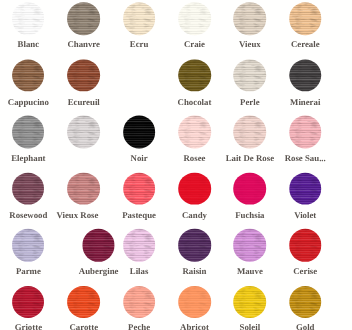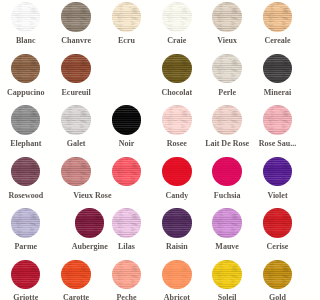--- a/index.html
+++ b/index.html
@@ -132,21 +132,20 @@
         <div class="stripes" style="opacity: 0.9;"></div>
         <div class="noise" style="opacity: 0.36;"></div>
       </div>
       <div class="label" style="left: 14.7px; top: 34.8px; color: rgb(91, 85, 80);">Elephant</div>
     </div>
     <div class="cell" style="left: 61.44px; top: 105.3px;">
       <div class="swatch" style="background: rgb(221, 216, 216);">
         <div class="stripes" style="opacity: 0.85;"></div>
         <div class="noise" style="opacity: 0.34;"></div>
       </div>
-      <div class="label" style="left: 14.7px; top: 34.8px; color: rgb(91, 85, 80);">Galet</div>
     </div>
     <div class="cell" style="left: 111.78px; top: 105.3px;">
       <div class="swatch" style="background: rgb(5, 5, 5);">
         <div class="stripes" style="opacity: 0.8;"></div>
         <div class="noise" style="opacity: 0.32;"></div>
       </div>
       <div class="label" style="left: 14.7px; top: 34.8px; color: rgb(91, 85, 80);">Noir</div>
     </div>
     <div class="cell" style="left: 212.46px; top: 105.3px;">
       <div class="swatch" style="background: rgb(243, 213, 205);">
@@ -174,27 +173,28 @@
         <div class="stripes" style="opacity: 0.95;"></div>
         <div class="noise" style="opacity: 0.38;"></div>
       </div>
       <div class="label" style="left: 14.7px; top: 34.8px; color: rgb(91, 85, 80);">Rosewood</div>
     </div>
     <div class="cell" style="left: 61.44px; top: 156.75px;">
       <div class="swatch" style="background: rgb(203, 132, 130);">
         <div class="stripes" style="opacity: 0.9;"></div>
         <div class="noise" style="opacity: 0.36;"></div>
       </div>
-      <div class="label" style="left: 31px; top: 34.8px; color: rgb(91, 85, 80);">Vieux Rose</div>
+      <div class="label" style="left: 9px; top: 34.8px; color: rgb(91, 85, 80);">Vieux Rose</div>
     </div>
     <div class="cell" style="left: 111.78px; top: 156.75px;">
       <div class="swatch" style="background: rgb(255, 89, 102);">
         <div class="stripes" style="opacity: 0.85;"></div>
         <div class="noise" style="opacity: 0.34;"></div>
       </div>
+      <div class="label" style="left: 14.7px; top: 34.8px; color: rgb(91, 85, 80);">Pasteque</div>
     </div>
     <div class="cell" style="left: 212.46px; top: 156.75px;">
       <div class="swatch" style="background: rgb(223, 9, 93);">
         <div class="stripes" style="opacity: 0.18;"></div>
         <div class="noise" style="opacity: 0.072;"></div>
       </div>
       <div class="label" style="left: 14.7px; top: 34.8px; color: rgb(91, 85, 80);">Fuchsia</div>
     </div>
     <div class="cell" style="left: 162.12px; top: 156.75px;">
       <div class="swatch" style="background: rgb(229, 14, 36);">

